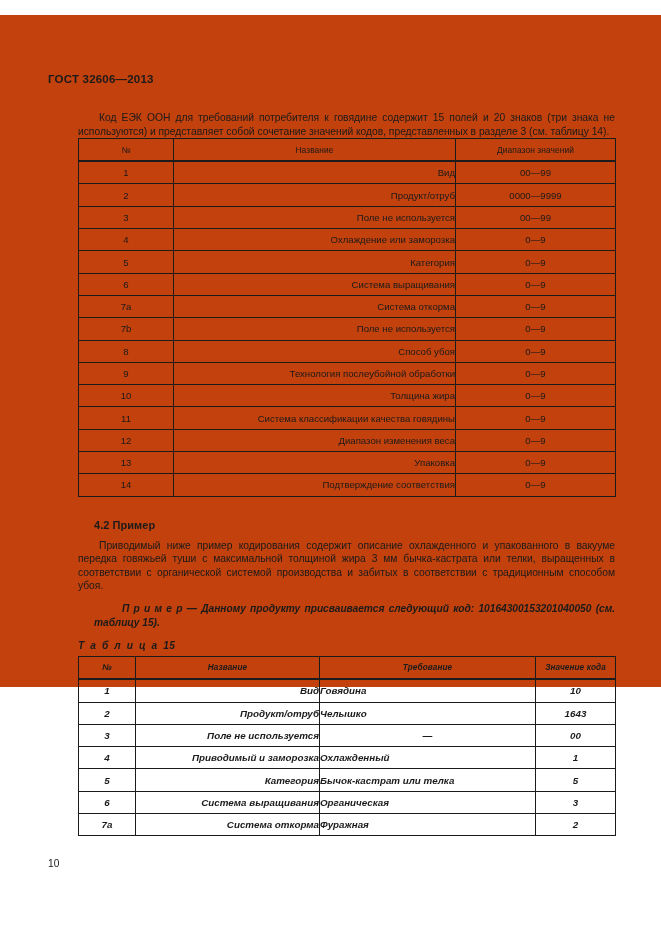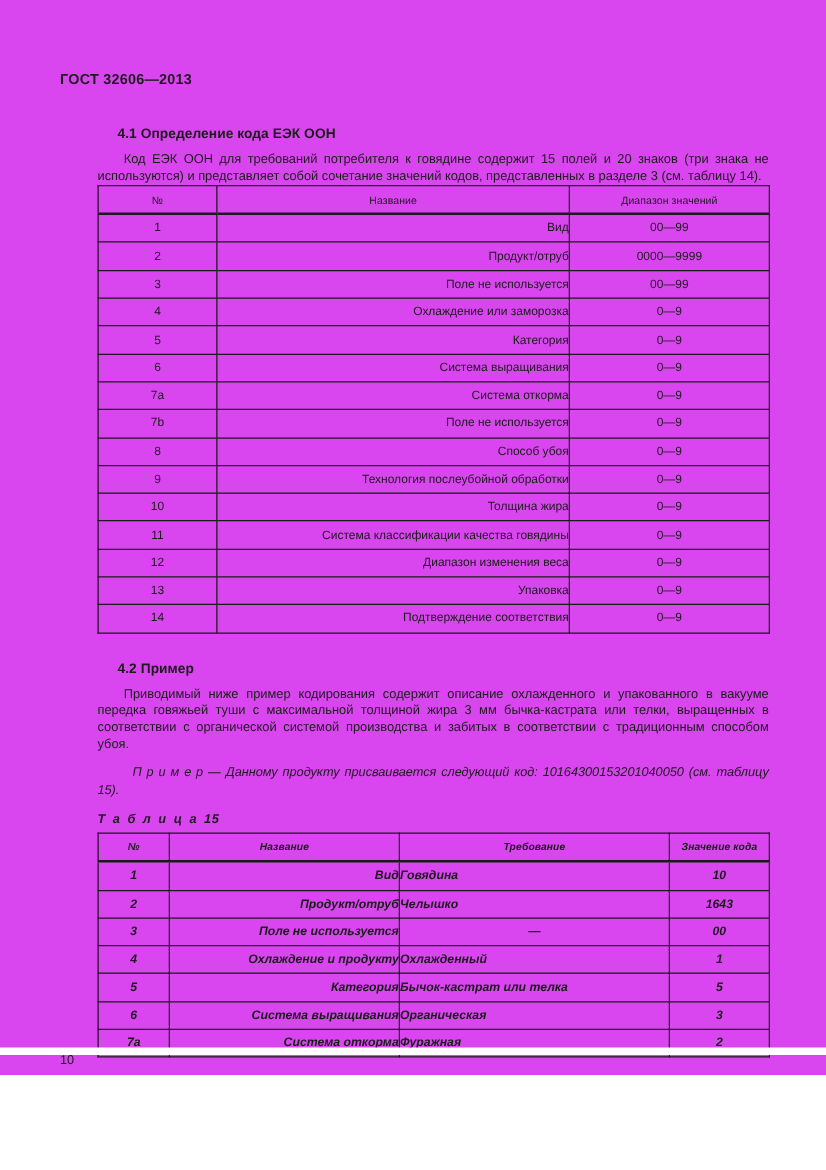--- a/index.html
+++ b/index.html
@@ -10,24 +10,24 @@
   body {
     width: 661px;
     height: 936px;
     position: relative;
     font-family: "Liberation Sans", sans-serif;
     color: #1b1b1b;
     overflow: hidden;
   }
   .page {
     position: absolute;
-    left: 0; top: 0;
+    left: 0; top: 15px;
     width: 661px;
-    height: 860px;
-    background: #d946ef;
+    height: 672px;
+    background: #c2410c;
   }
   
   .doc-header {
     position: absolute;
     left: 48px;
     top: 58px;
     font-size: 11.5px;
     font-weight: bold;
     letter-spacing: 0.2px;
     color: #1b1b1b;
@@ -59,26 +59,26 @@
     line-height: 13.6px;
     margin: 8px 0 0 0;
     padding: 0;
     text-align: justify;
     text-indent: 21px;
     letter-spacing: -0.02px;
   }
   p.example-par {
     font-size: 10.2px;
     line-height: 13.6px;
-    margin: 9px 0 0 0;
+    margin: 9px 0 0 16px;
     padding: 0;
     text-align: justify;
     text-indent: 28px;
     font-style: italic;
-    font-weight: normal;
+    font-weight: bold;
     letter-spacing: -0.02px;
   }
   .table-caption {
     font-size: 10.2px;
     letter-spacing: 2.0px;
     margin: 11px 0 5px 0;
   }
   .table-caption.italic {
     font-style: italic;
     font-weight: bold;
@@ -141,21 +141,20 @@
 </head>
 <body>
 
 <div class="page">
 
   <div class="doc-header">ГОСТ 32606—2013</div>
 
   <div class="content">
 
 
-    <h2 class="subsection-title">4.1 Определение кода ЕЭК ООН</h2>
 
     <p class="body-par">Код ЕЭК ООН для требований потребителя к говядине содержит 15 полей и 20 знаков (три знака не используются) и представляет собой сочетание значений кодов, представленных в разделе 3 (см. таблицу 14).</p>
 
 
     <table class="gost t14">
       <colgroup>
         <col style="width:95px">
         <col style="width:282px">
         <col style="width:160px">
       </colgroup>
@@ -282,21 +281,21 @@
             <td class="c-code">1643</td>
           </tr>
         <tr>
             <td class="c-num">3</td>
             <td class="c-name">Поле не используется</td>
             <td class="c-req dash">—</td>
             <td class="c-code">00</td>
           </tr>
         <tr>
             <td class="c-num">4</td>
-            <td class="c-name">Охлаждение и продукту</td>
+            <td class="c-name">Приводимый и заморозка</td>
             <td class="c-req">Охлажденный</td>
             <td class="c-code">1</td>
           </tr>
         <tr>
             <td class="c-num">5</td>
             <td class="c-name">Категория</td>
             <td class="c-req">Бычок-кастрат или телка</td>
             <td class="c-code">5</td>
           </tr>
         <tr>

